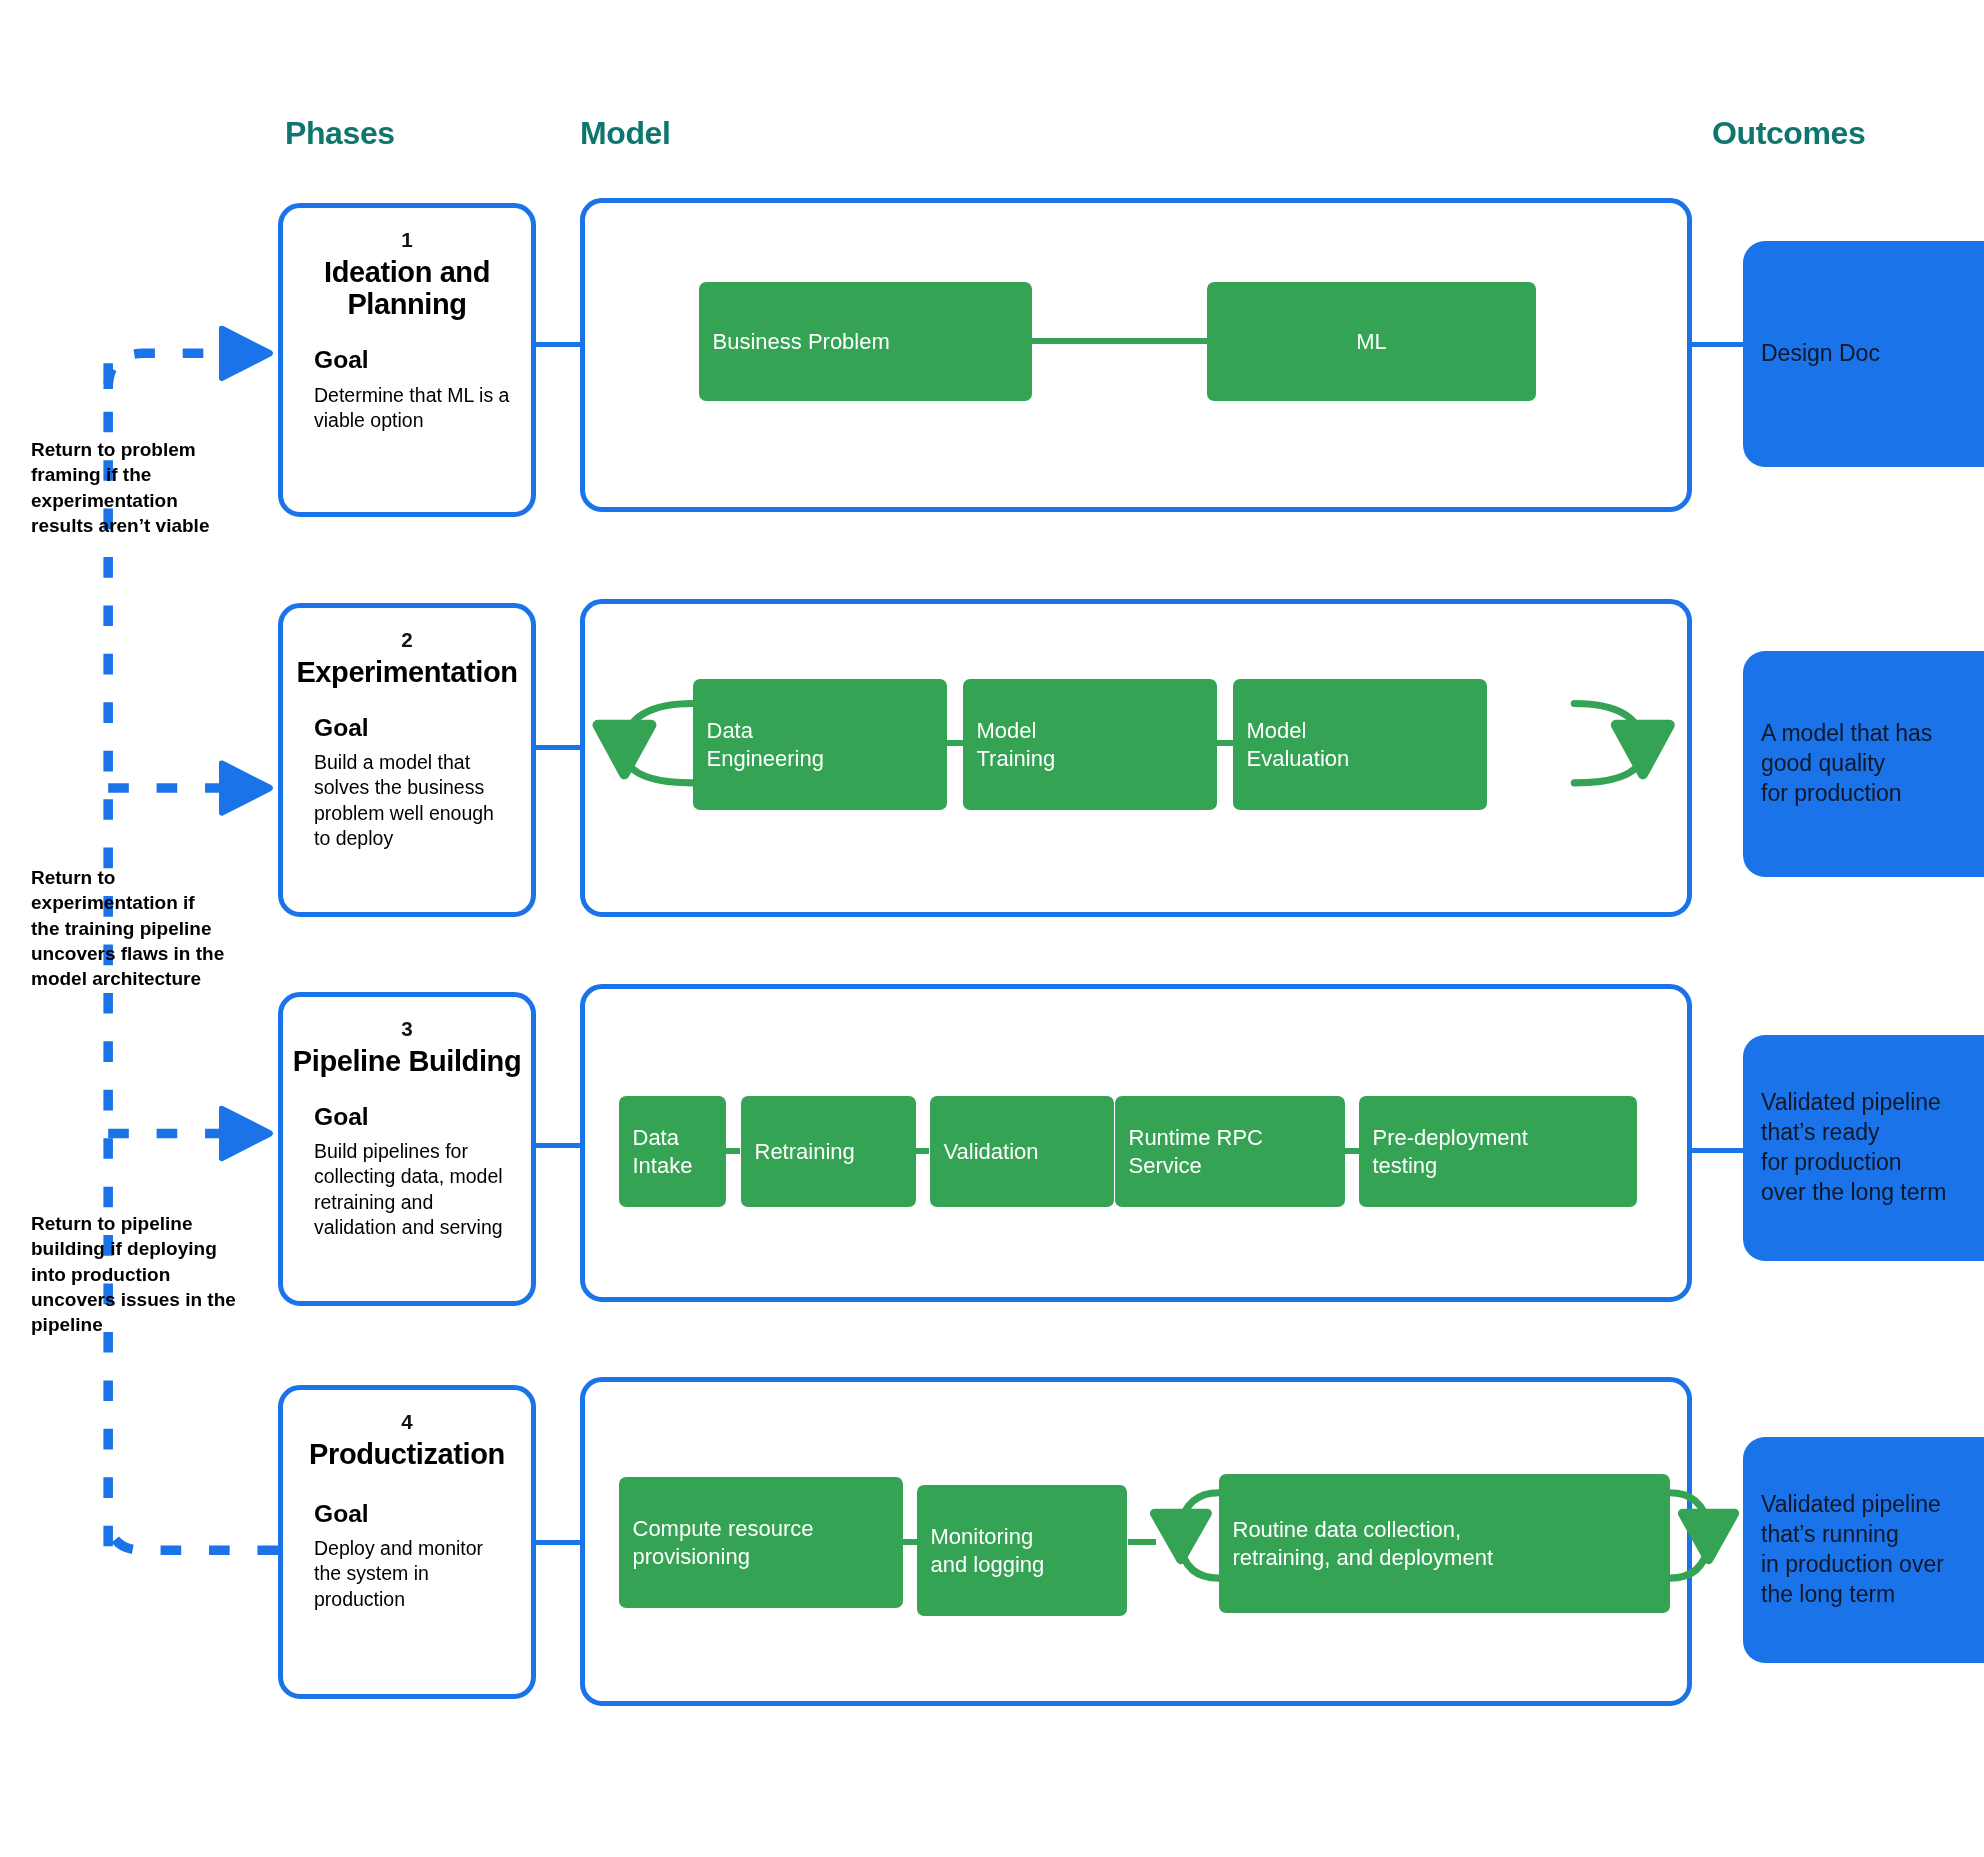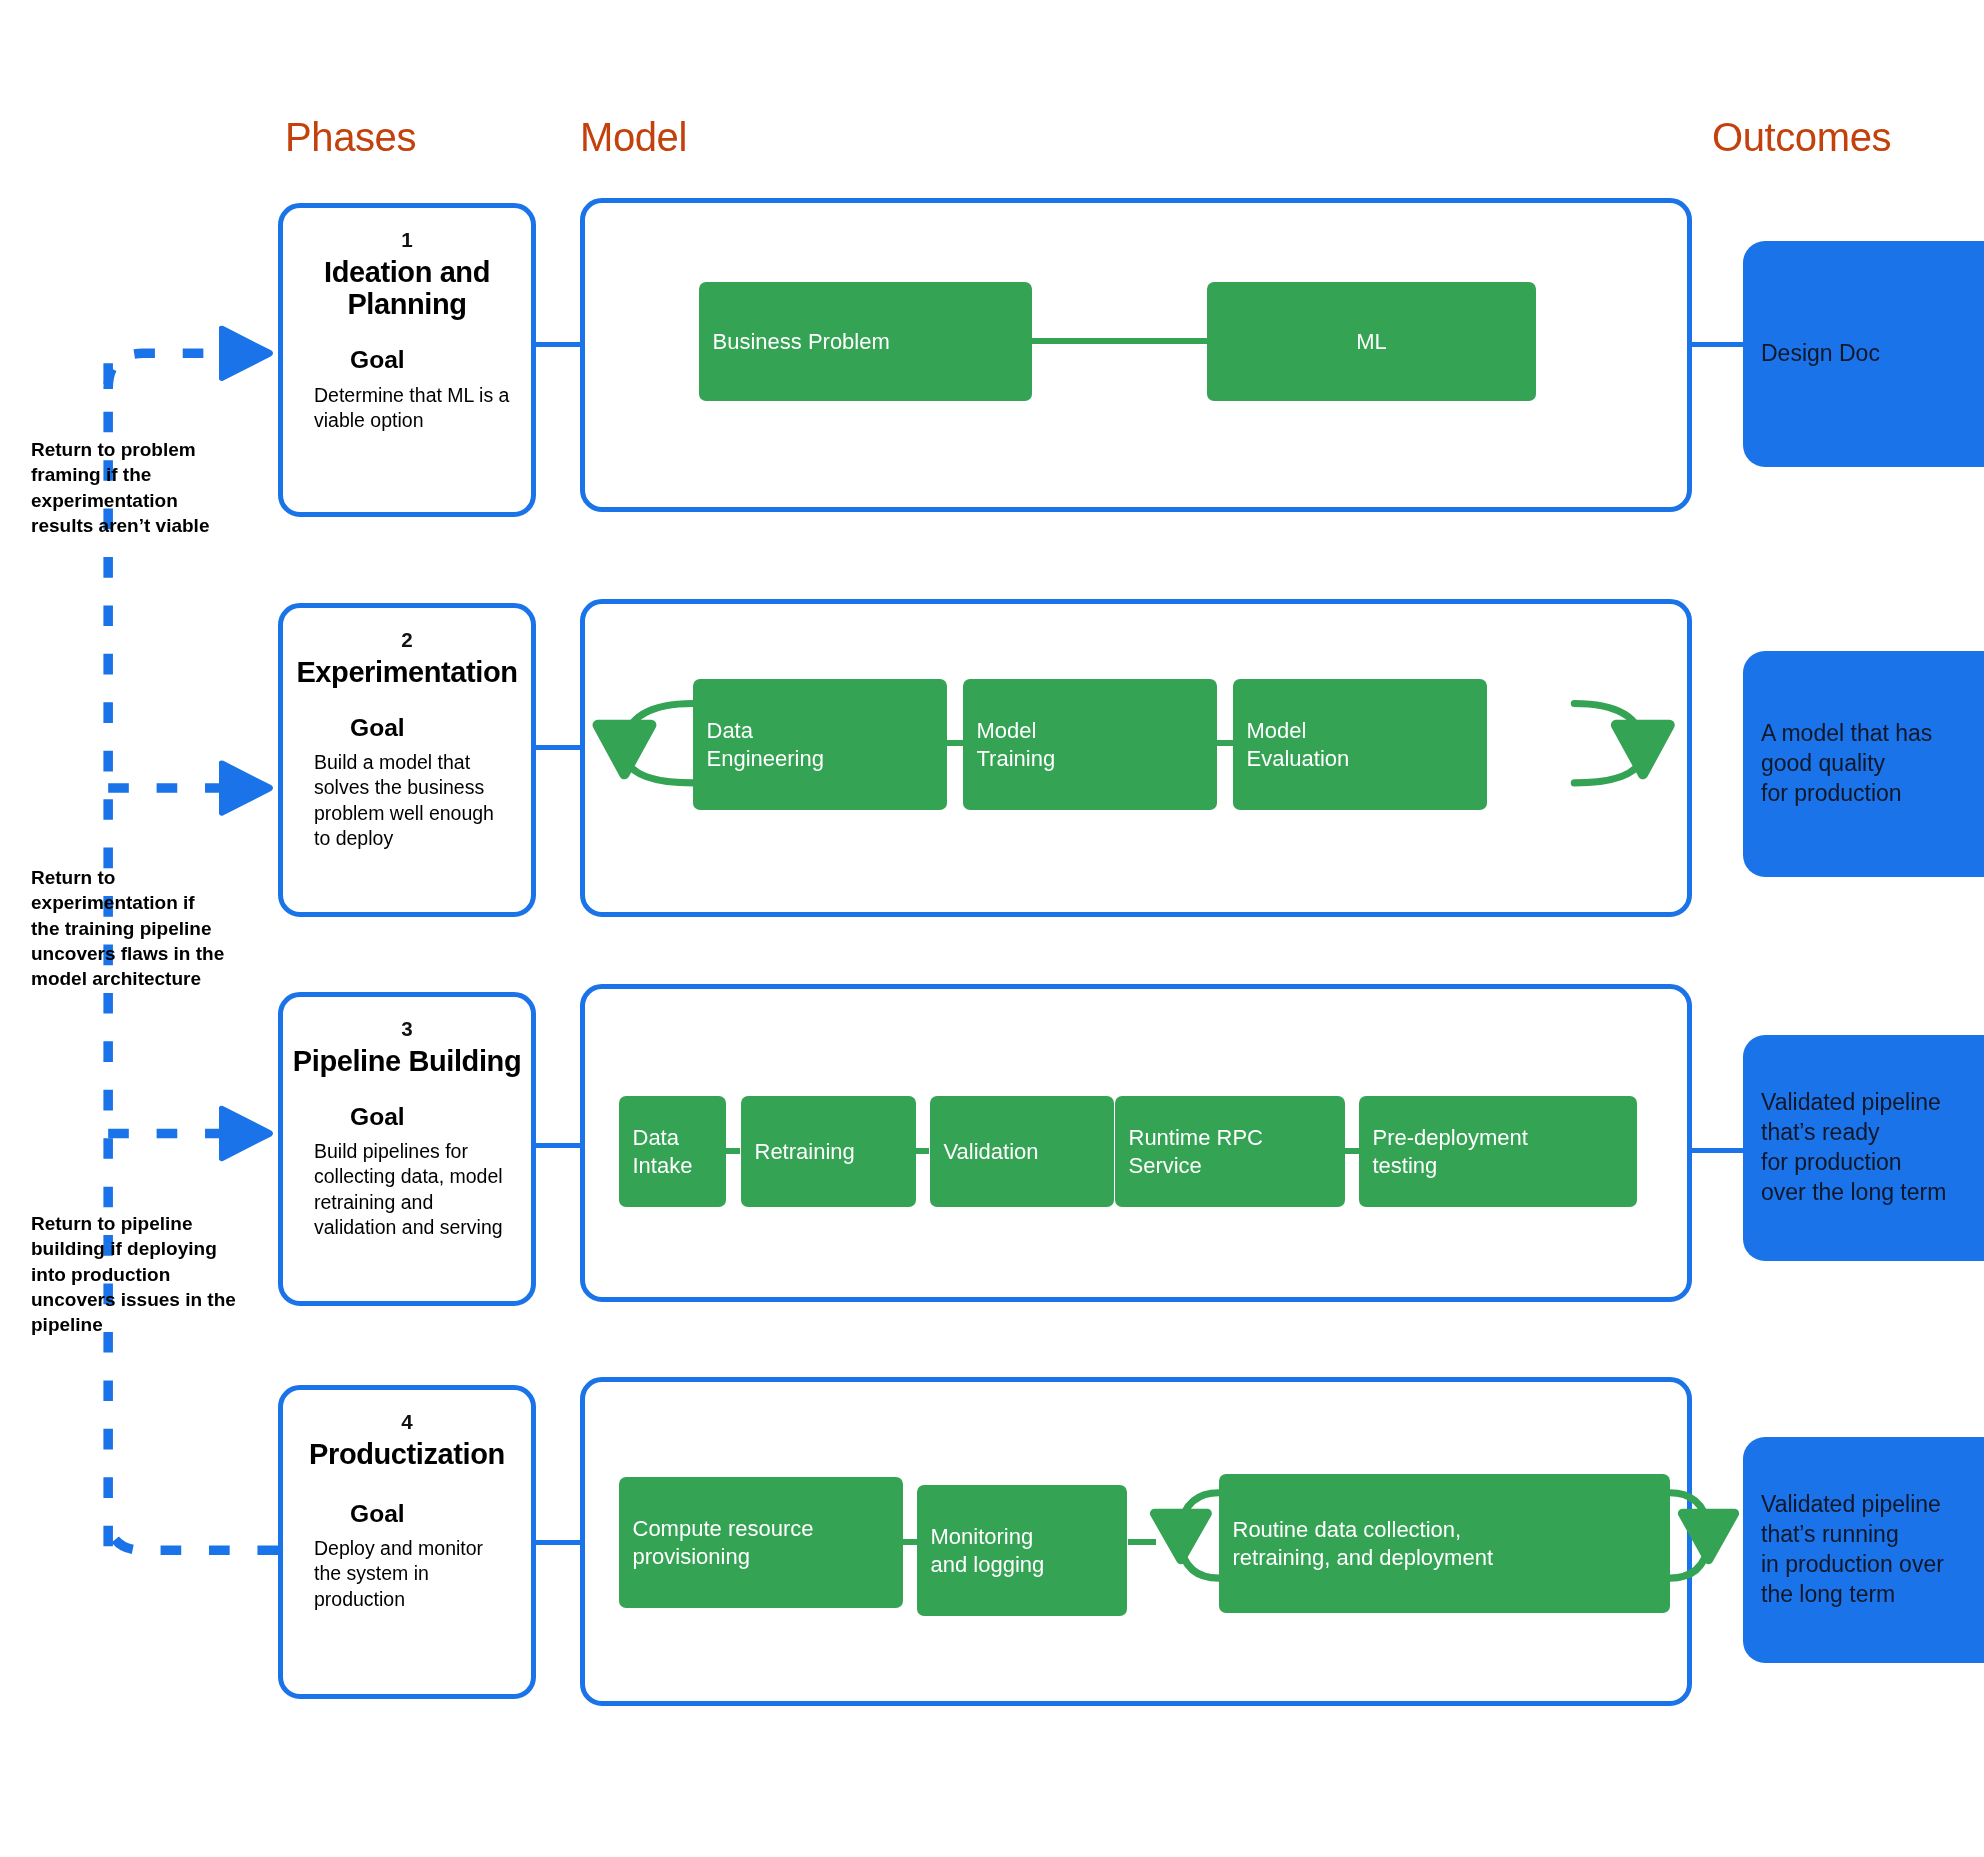--- a/index.html
+++ b/index.html
@@ -2,31 +2,31 @@
 <html style="font-size:6.4px"><head>
 <meta charset="utf-8">
 <style>
   html,body{margin:0;padding:0;background:#ffffff;}
   body{width:2253px;height:1858px;position:relative;overflow:hidden;
        font-family:"Liberation Sans",sans-serif;color:#000;}
 
   .stage{position:absolute;inset:0;}
 
   
-  .colhead{position:absolute;font-size:40px;font-weight:400;letter-spacing:-0.4px;
-           color:#c2410c;white-space:nowrap;}
+  .colhead{position:absolute;font-size:32px;font-weight:700;letter-spacing:-0.4px;
+           color:#0f766e;white-space:nowrap;}
 
   
   .phase-card{position:absolute;background:#ffffff;border:5.6px solid #1a73e8;
               border-radius:22px;box-sizing:border-box;}
   .phase-num{position:absolute;left:0;right:0;text-align:center;font-size:20.6px;
              font-weight:700;color:#111;}
   .phase-title{position:absolute;left:0;right:0;text-align:center;font-size:29px;
                font-weight:700;line-height:1.12;color:#000;letter-spacing:-0.4px;}
-  .goal-label{position:absolute;font-size:24.6px;font-weight:700;color:#000;margin-left:36px;}
+  .goal-label{position:absolute;font-size:24.6px;font-weight:700;color:#000;}
   .goal-text{position:absolute;font-size:19.5px;line-height:1.30;color:#000;}
 
   
   .task-box{position:absolute;background:#ffffff;border:5.6px solid #1a73e8;
             border-radius:22px;box-sizing:border-box;}
 
   
   .gnode{position:absolute;background:#34a354;border-radius:7.1px;box-sizing:border-box;
          display:flex;align-items:center;padding:0 13.5px;}
   .gnode span{color:#ffffff;font-size:22px;line-height:1.26;white-space:pre-line;}

